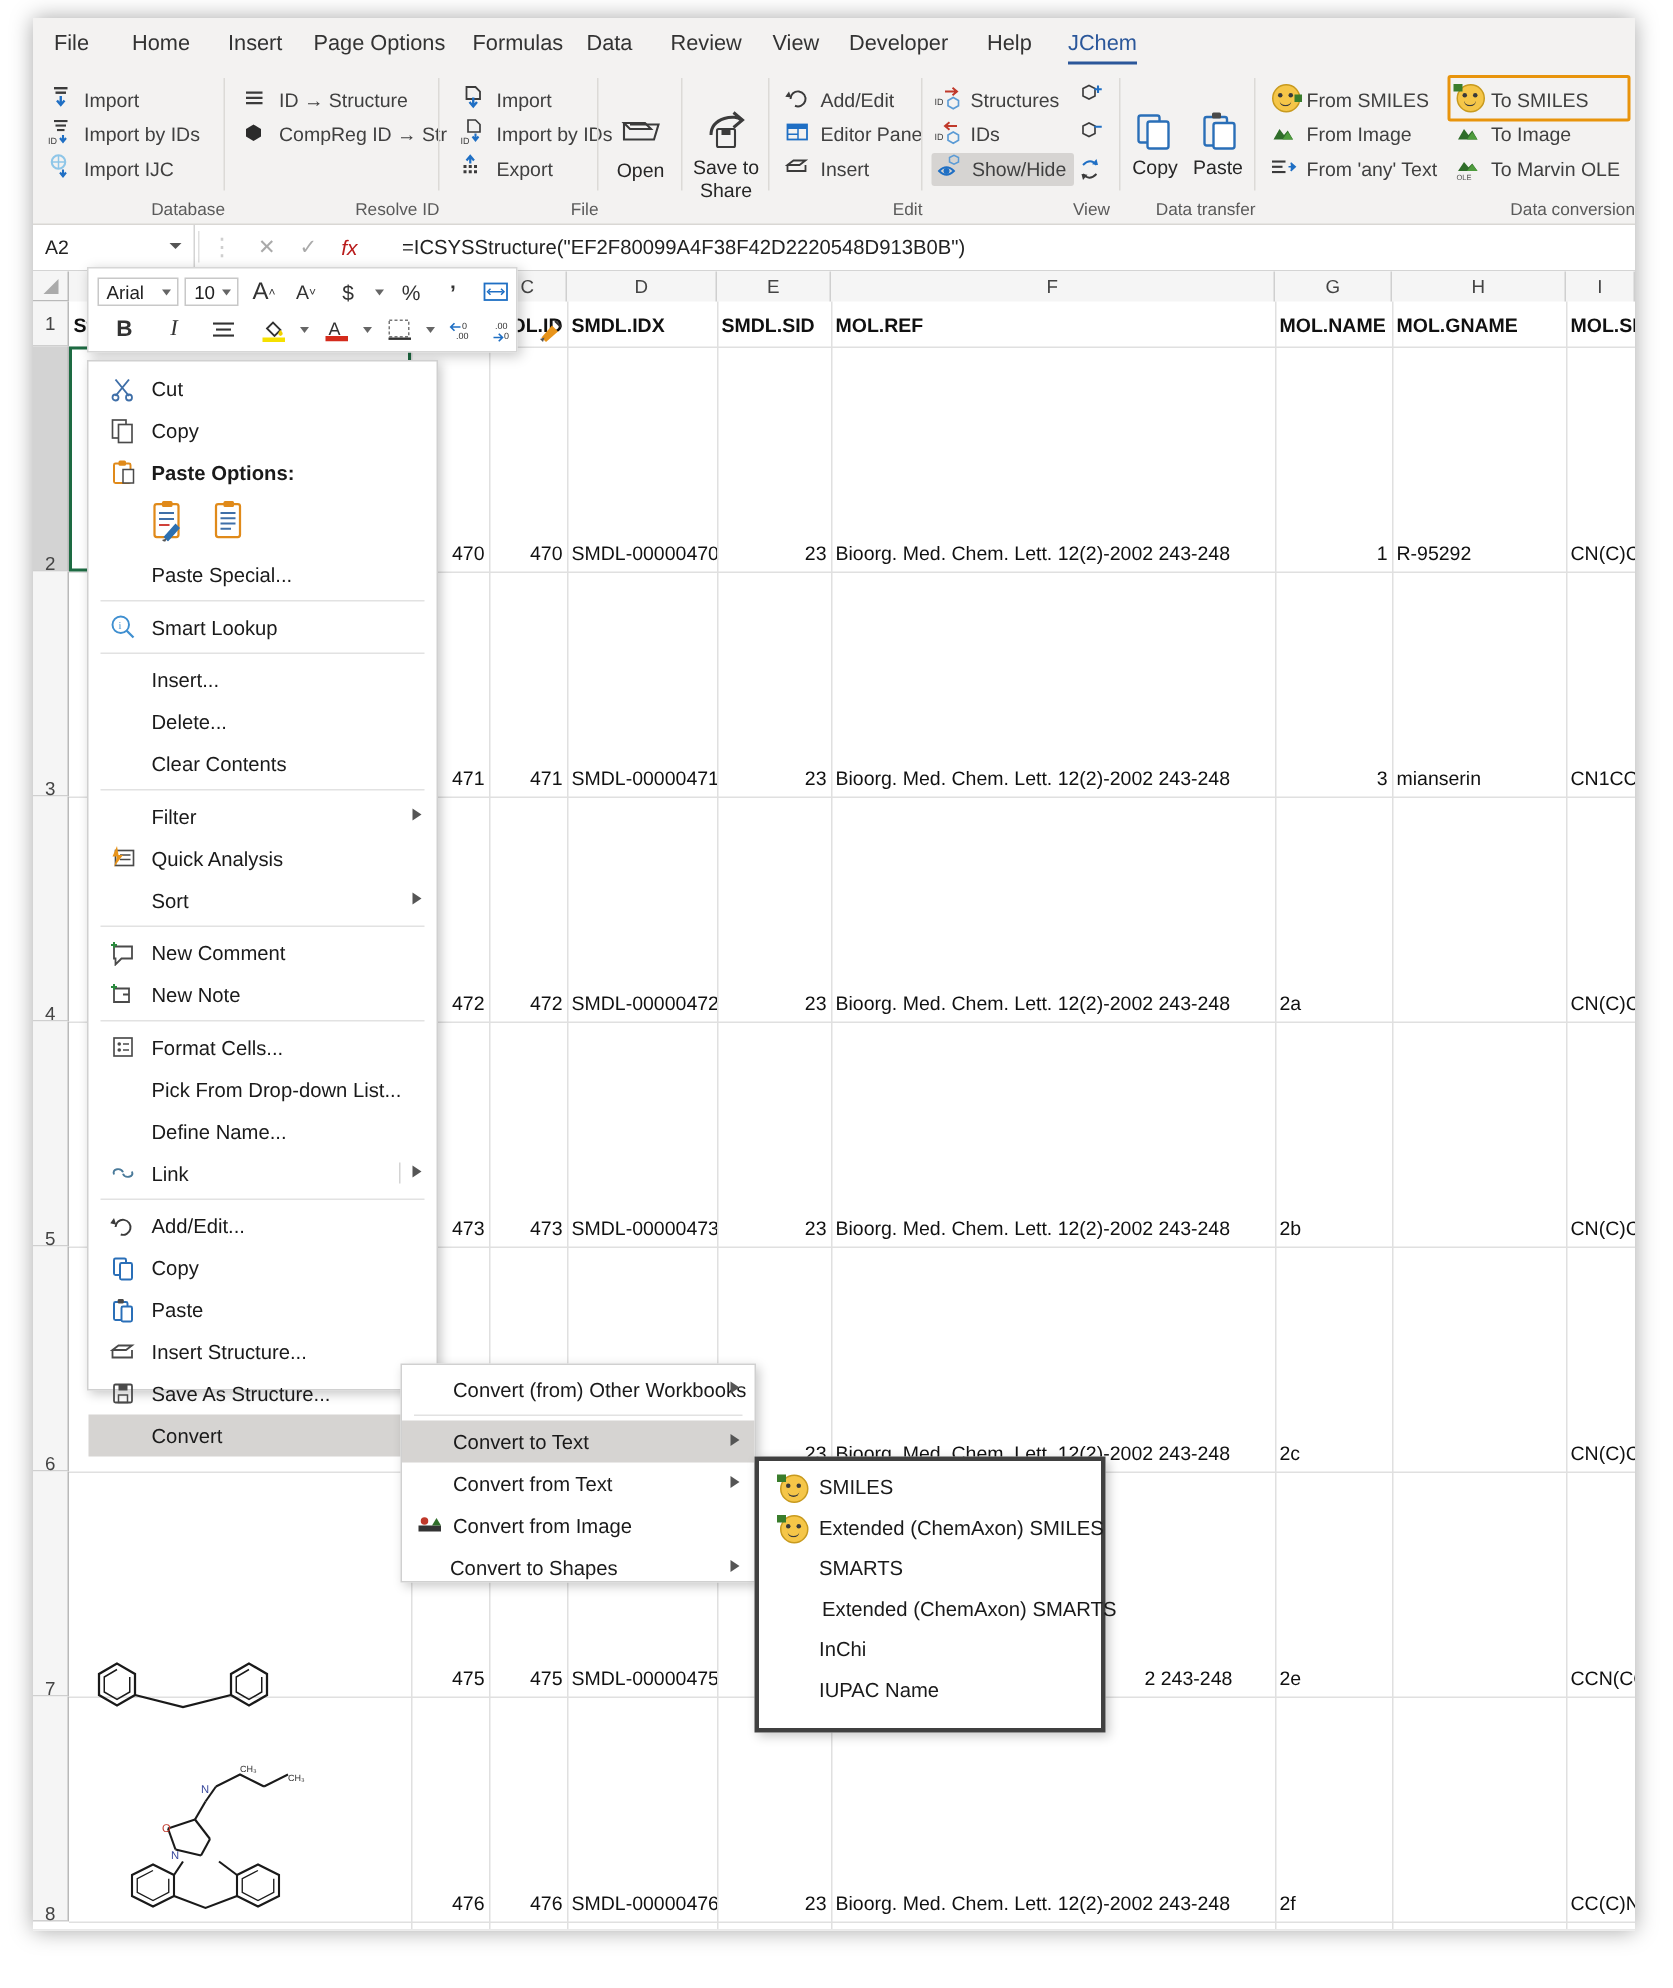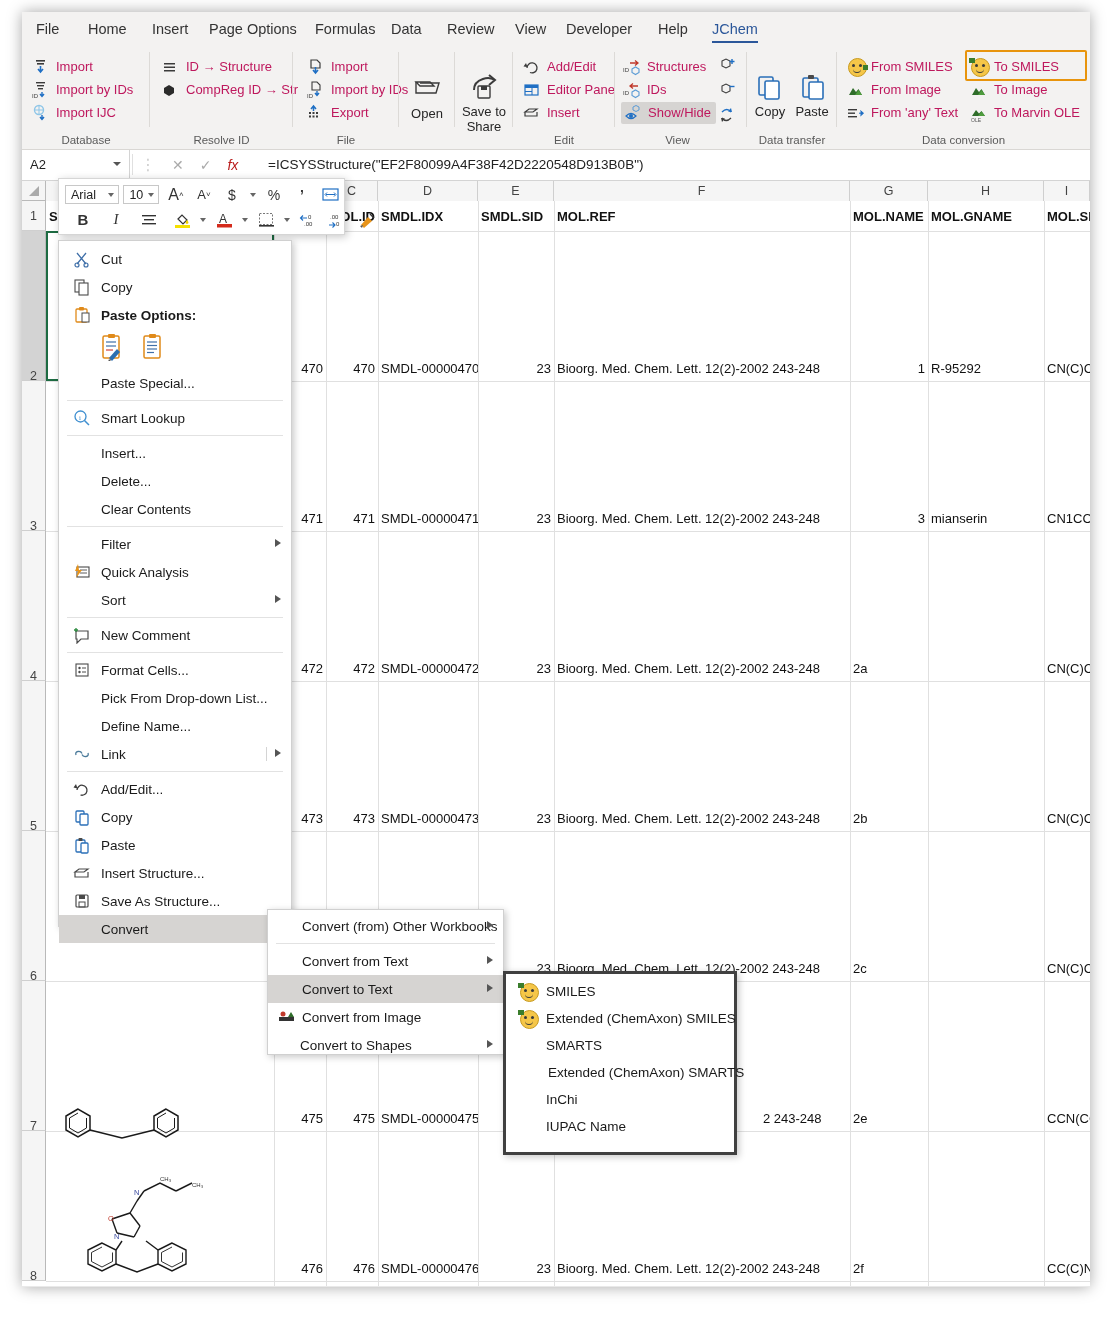--- a/index.html
+++ b/index.html
@@ -14,22 +14,22 @@
   .tabbar{position:relative;height:34px;background:#f3f2f1;}
   .tab{position:absolute;top:0;height:34px;line-height:34px;font-size:14.5px;color:#333;
        padding:0 10px;white-space:nowrap;cursor:default;}
   .tab.active{color:#2b579a;font-weight:400;}
   .tab.active:after{content:"";position:absolute;left:10px;right:10px;bottom:3px;height:2px;background:#2b579a;}
 
   
   .ribbon{position:relative;height:103px;background:#f3f2f1;border-bottom:1px solid #d9d7d4;}
   .group{position:absolute;top:0;height:103px;}
   .group .sep{position:absolute;right:0;top:6px;bottom:22px;width:1px;background:#dcdad7;}
-  .grouplabel{position:absolute;bottom:3px;left:0;right:0;text-align:center;font-size:11.5px;color:#5a5a5a;}
-  .cmd{position:absolute;display:flex;align-items:center;font-size:13px;color:#be185d;white-space:nowrap;
+  .grouplabel{position:absolute;bottom:3px;left:0;right:0;text-align:right;font-size:11.5px;color:#5a5a5a;}
+  .cmd{position:absolute;display:flex;align-items:flex-start;font-size:13px;color:#404040;white-space:nowrap;
        height:22px;line-height:22px;cursor:default;}
   .cmd .ic{width:20px;height:18px;margin-right:4px;flex:0 0 20px;position:relative;display:inline-block;}
   .bigcmd{position:absolute;text-align:center;font-size:13px;color:#262626;line-height:15px;cursor:default;}
   .bigcmd .bigic{height:34px;display:block;position:relative;}
   .highlight-box{position:absolute;border:2px solid #e8940c;border-radius:2px;}
   .shaded{background:#d6d4d2;border-radius:2px;}
 
   
   .fbar{position:relative;height:30px;background:#fff;border-bottom:1px solid #d4d4d4;}
   .namebox{position:absolute;left:0;top:0;width:108px;height:29px;border-right:1px solid #d4d4d4;
@@ -817,20 +817,29 @@
 
     <div class="mi">
       <span class="mic">
         <svg width="18" height="18" viewBox="0 0 18 18">
               <path d="M3 5 h12 v8 h-7 l-4 4 v-4 h-1 z" fill="none" stroke="#4a4a4a" stroke-width="1.2"></path>
               <path d="M3 2 v4 M1 4 h4" stroke="#2b8a3e" stroke-width="1.3"></path>
             </svg>
       </span>
       <span>New Comment</span>
     </div>
+    <div class="mi">
+      <span class="mic">
+        <svg width="18" height="18" viewBox="0 0 18 18">
+              <path d="M3 5 h10 v9 h-10 z M13 5 l0 4 l-4 0" fill="none" stroke="#4a4a4a" stroke-width="1.2"></path>
+              <path d="M3 2 v4 M1 4 h4" stroke="#2b8a3e" stroke-width="1.3"></path>
+            </svg>
+      </span>
+      <span>New Note</span>
+    </div>
 
     <div class="msep"></div>
 
     <div class="mi">
       <span class="mic">
         <svg width="18" height="18" viewBox="0 0 18 18">
               <rect x="3" y="3" width="12" height="12" fill="none" stroke="#4a4a4a" stroke-width="1.1"></rect>
               <circle cx="6.5" cy="7" r="1.2" fill="#4a4a4a"></circle>
               <circle cx="6.5" cy="11" r="1.2" fill="#4a4a4a"></circle>
               <line x1="9" y1="7" x2="13" y2="7" stroke="#4a4a4a" stroke-width="1"></line>
@@ -910,26 +919,26 @@
       <span class="arrow"></span>
     </div>
   </div>
 
   <div class="menu" style="left:245px;top:897px;width:235px;height:144px">
     <div class="mi" style="margin-top:2px;padding-left:34px">
       <span>Convert (from) Other Workbooks</span>
       <span class="arrow"></span>
     </div>
     <div class="msep"></div>
+    <div class="mi hl" style="padding-left:34px">
+      <span>Convert to Text</span>
+      <span class="arrow"></span>
+    </div>
     <div class="mi" style="padding-left:34px">
       <span>Convert from Text</span>
-      <span class="arrow"></span>
-    </div>
-    <div class="mi hl" style="padding-left:34px">
-      <span>Convert to Text</span>
       <span class="arrow"></span>
     </div>
     <div class="mi" style="padding-left:34px">
       <span class="mic" style="left:10px;top:6px">
         <svg width="18" height="14" viewBox="0 0 18 14">
               <rect x="1" y="8" width="15" height="4" fill="#333"></rect>
               <path d="M10 8 l3 -5 l3 5 z" fill="#2f6d2a"></path>
               <circle cx="5" cy="5" r="2.5" fill="#c0392b"></circle>
             </svg>
       </span>

